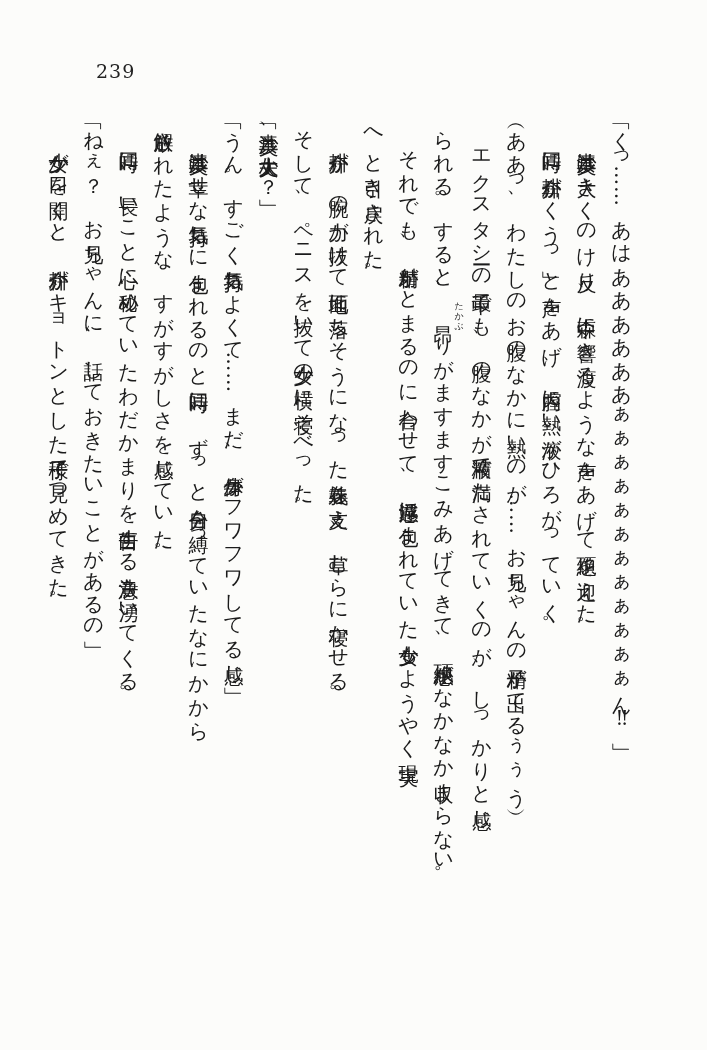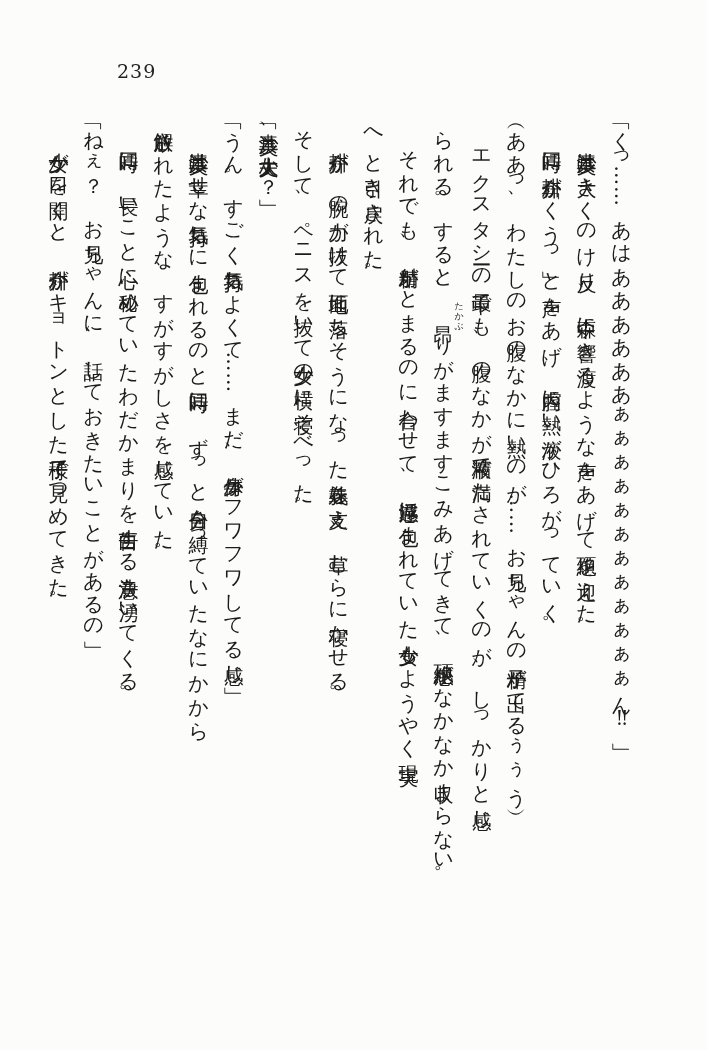--- a/index.html
+++ b/index.html
@@ -16,21 +16,20 @@
     font-family: "DejaVu Serif", "Liberation Serif", serif;
     color: #1b1b1b;
   }
   .page-number {
     position: absolute;
     top: 60px;
     left: 96px;
     font-size: 19px;
     letter-spacing: 1px;
     color: #222222;
-    margin-left: 21px;
   }
   .text-area {
     position: absolute;
     top: 117px;
     right: 68px;
     height: 820px;
     writing-mode: vertical-rl;
     text-orientation: mixed;
     font-size: 20px;
     line-height: 35px;         

